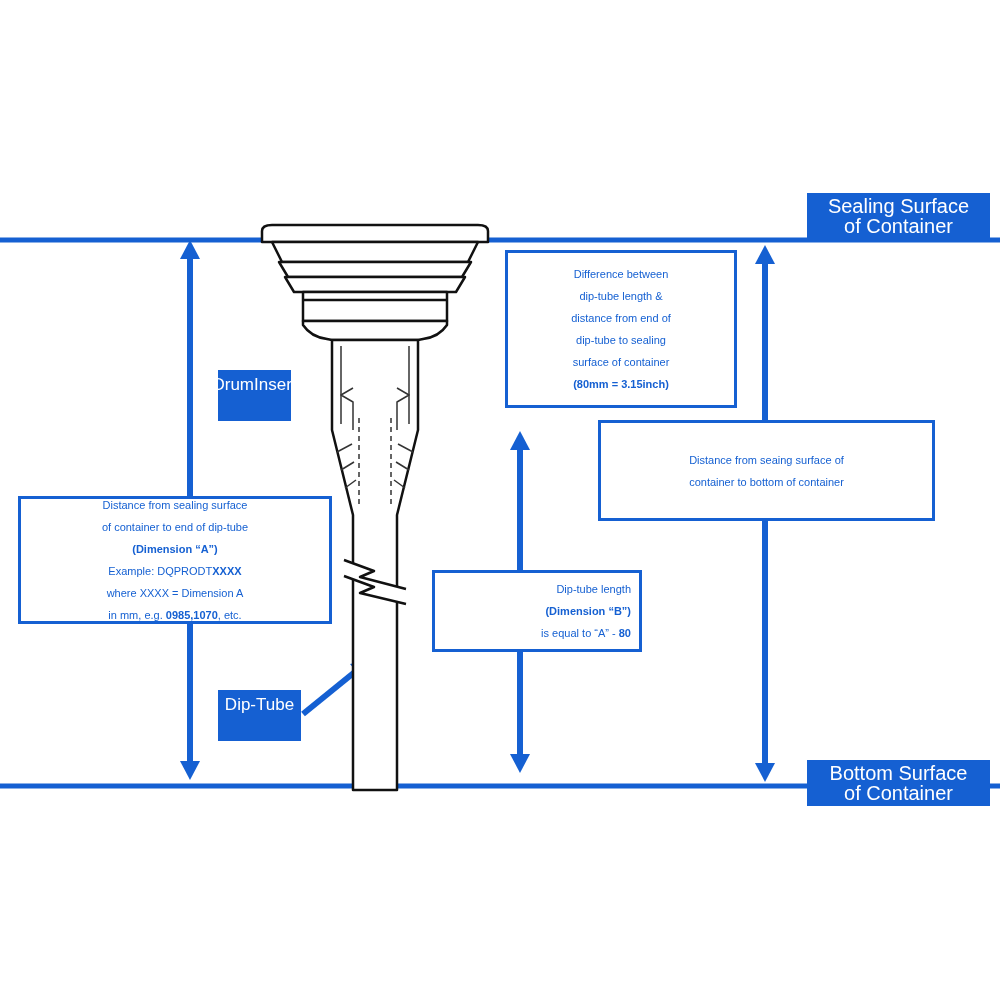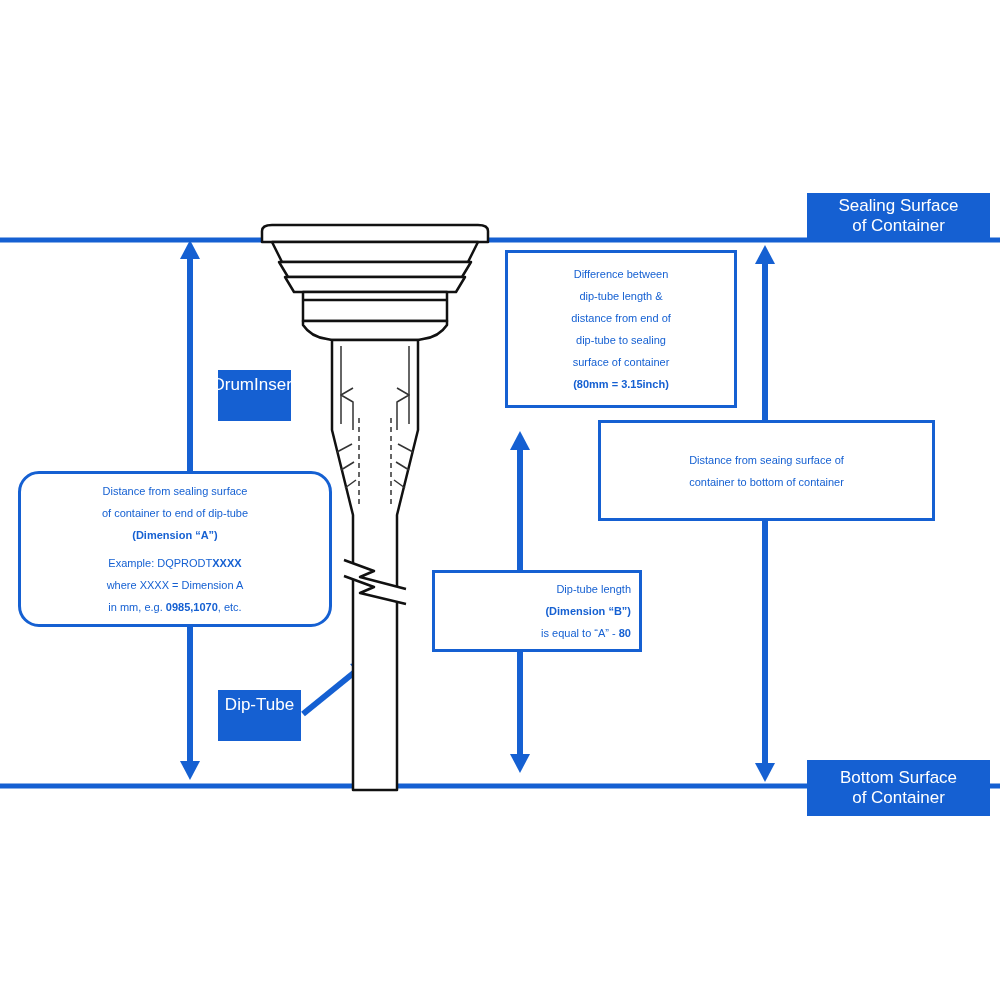--- a/index.html
+++ b/index.html
@@ -17,21 +17,21 @@
   .layer { position: absolute; left: 0; top: 0; width: 1000px; height: 1000px; }
 
   .blue-stroke { stroke: var(--blue); }
   .blue-fill   { fill: var(--blue); }
 
   .surface-label {
     position: absolute;
     background: var(--blue);
     color: #ffffff;
     text-align: center;
-    font-size: 17px;
+    font-size: 20px;
     line-height: 20px;
     padding: 3px 18px;
     display: flex;
     flex-direction: column;
     justify-content: center;
   }
   .part-label {
     position: absolute;
     background: var(--blue);
     color: #ffffff;
@@ -126,21 +126,21 @@
       <path fill="none" d="M344,560 L374,571 L360,577 L406,589"></path>
       <path fill="none" d="M344,576 L374,587 L360,593 L406,604"></path>
     </g>
   </svg>
 
   <div class="surface-label" style="left:807px; top:193px; width:183px; height:45px;">
     <div>Sealing Surface</div>
     <div>of Container</div>
   </div>
 
-  <div class="surface-label" style="left:807px; top:760px; width:183px; height:56px;">
+  <div class="surface-label" style="left:807px; top:760px; width:183px; height:46px;">
     <div>Bottom Surface</div>
     <div>of Container</div>
   </div>
 
   <div class="part-label" style="left:218px; top:370px; width:73px; height:51px;">
     <div>Drum</div>
     <div>Insert</div>
   </div>
 
   <div class="part-label" style="left:218px; top:690px; width:83px; height:51px;">
@@ -155,21 +155,21 @@
     <div>dip-tube to sealing</div>
     <div>surface of container</div>
     <div class="b">(80mm = 3.15inch)</div>
   </div>
 
   <div class="callout" style="left:598px; top:420px; width:337px; height:101px;">
     <div>Distance from seaing surface of</div>
     <div>container to bottom of container</div>
   </div>
 
-  <div class="callout" style="left:18px; top:471px; width:314px; height:156px;border-radius:21px;">
+  <div class="callout" style="left:18px; top:496px; width:314px; height:128px;">
     <div>Distance from sealing surface</div>
     <div>of container to end of dip-tube</div>
     <div class="b">(Dimension “A”)</div>
     <div class="spacer"></div>
     <div><span>Example: DQPRODT</span><span class="b">XXXX</span></div>
     <div>where XXXX = Dimension A</div>
     <div><span>in mm, e.g. </span><span class="b">0985,1070</span><span>, etc.</span></div>
   </div>
 
   <div class="callout" style="left:432px; top:570px; width:210px; height:82px;text-align:right;">

